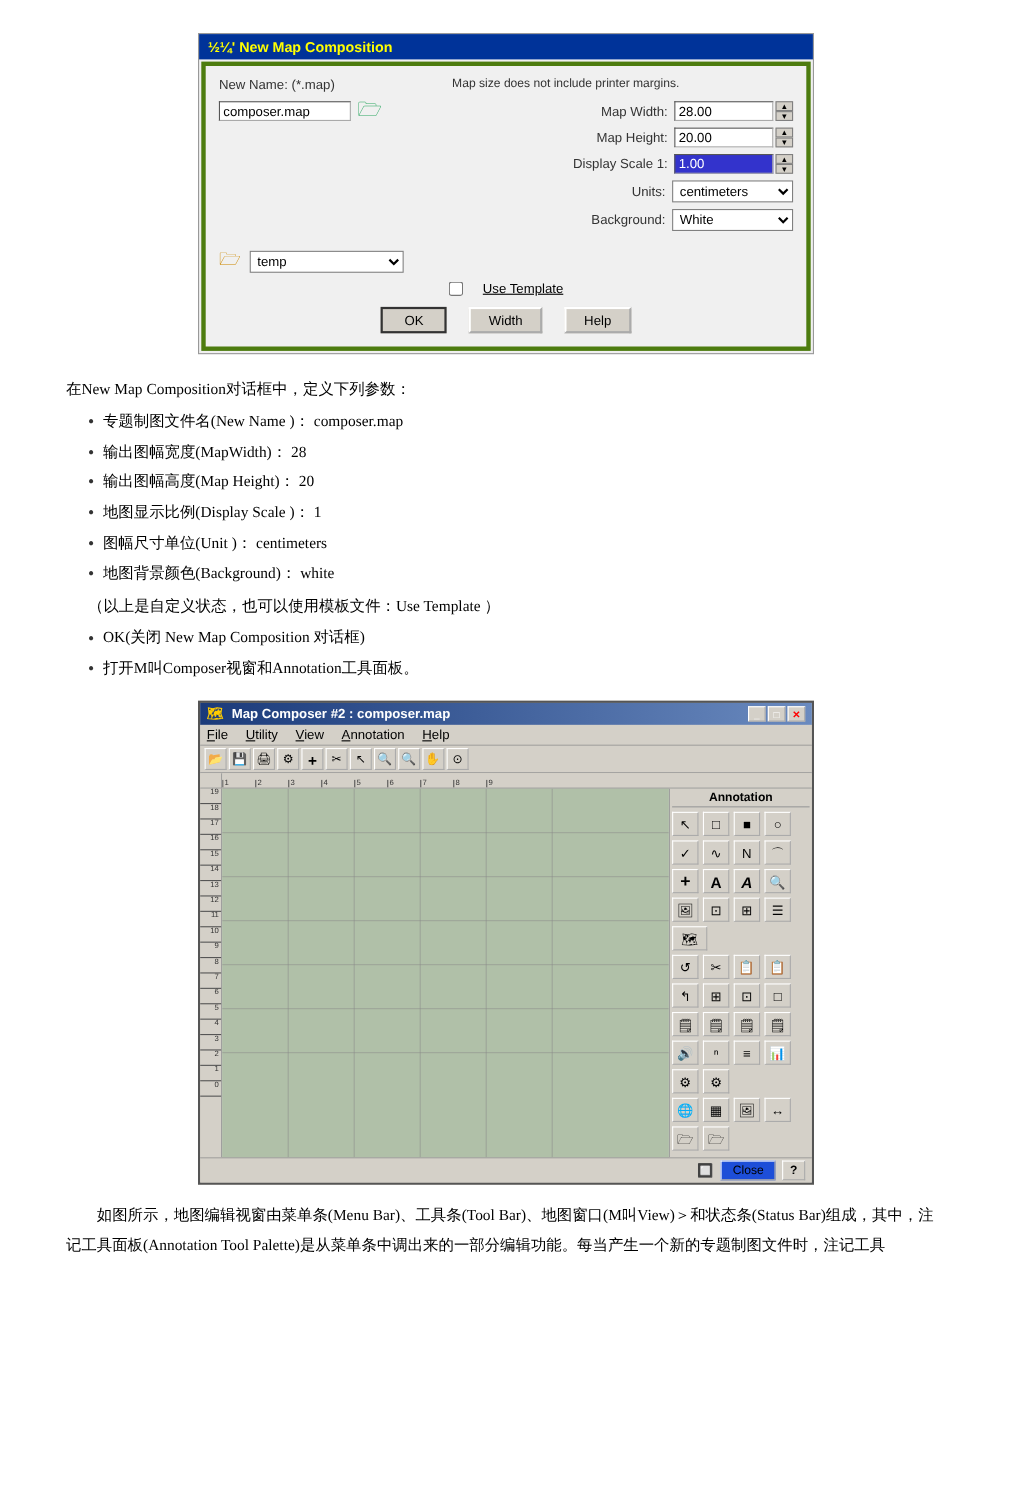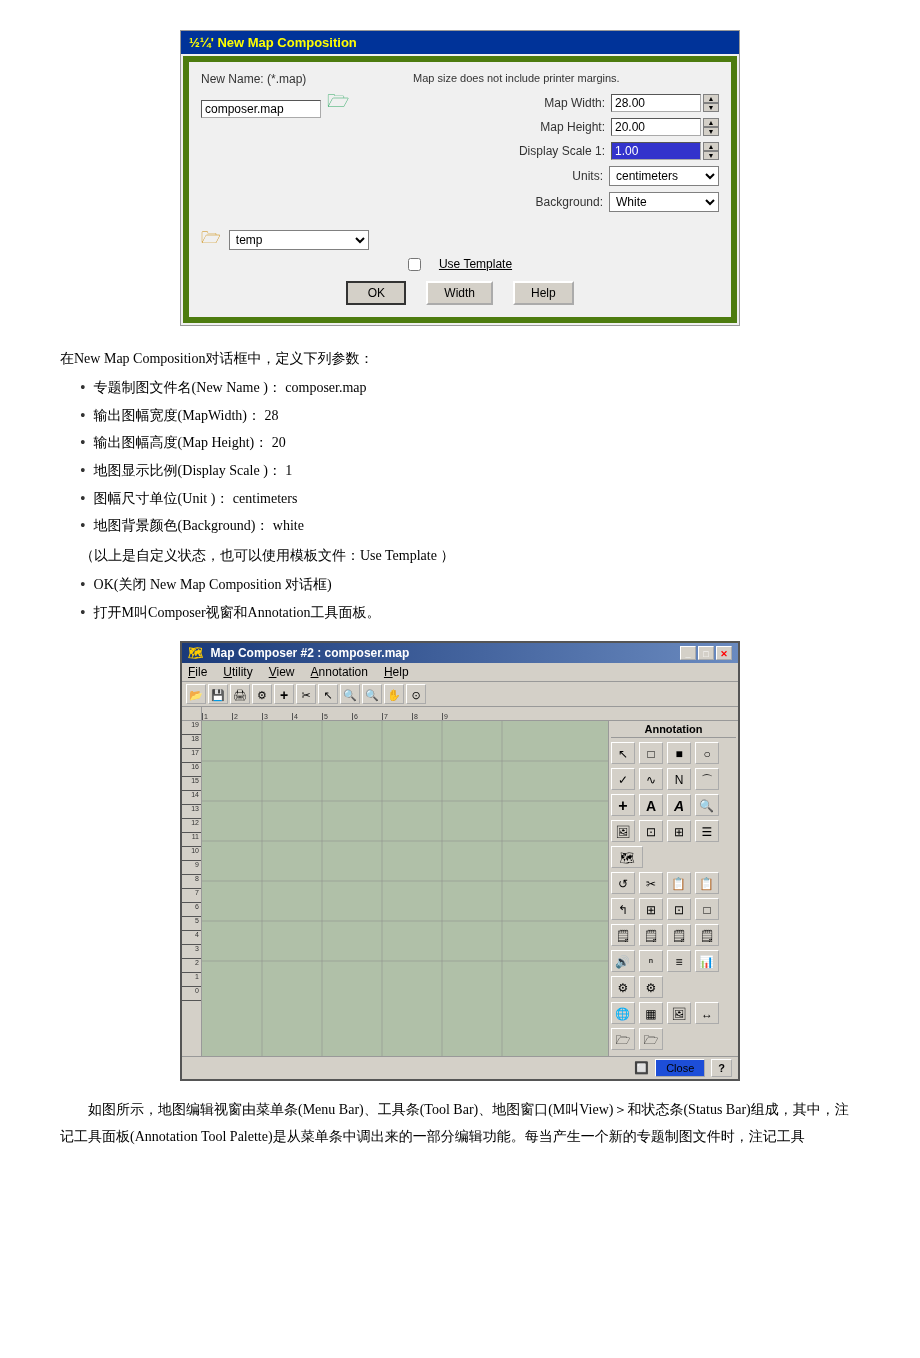--- a/index.html
+++ b/index.html
@@ -24,21 +24,21 @@
       background: #003399;
       color: #ffff00;
       font-weight: bold;
       font-size: 13px;
       padding: 4px 8px;
       font-family: Arial, sans-serif;
     }
     .dialog-body {
       background: #f0f0f0;
       padding: 10px 12px 12px 12px;
-      border: 6px solid #4d7c0f;
+      border: 4px solid #4d7c0f;
       margin: 2px;
     }
     .dialog-row-top {
       display: flex;
       gap: 12px;
       align-items: flex-start;
       margin-bottom: 8px;
     }
     .dialog-left {
       width: 200px;
@@ -47,21 +47,21 @@
       flex: 1;
     }
     .field-label {
       font-size: 12px;
       font-family: Arial, sans-serif;
       color: #333;
       margin-bottom: 2px;
     }
     .input-group {
       display: flex;
-      align-items: flex-end;
+      align-items: center;
       margin-bottom: 2px;
     }
     .input-text {
       border: 1px inset #aaa;
       background: #fff;
       font-size: 12px;
       padding: 1px 3px;
       width: 120px;
     }
     .hint-text {

